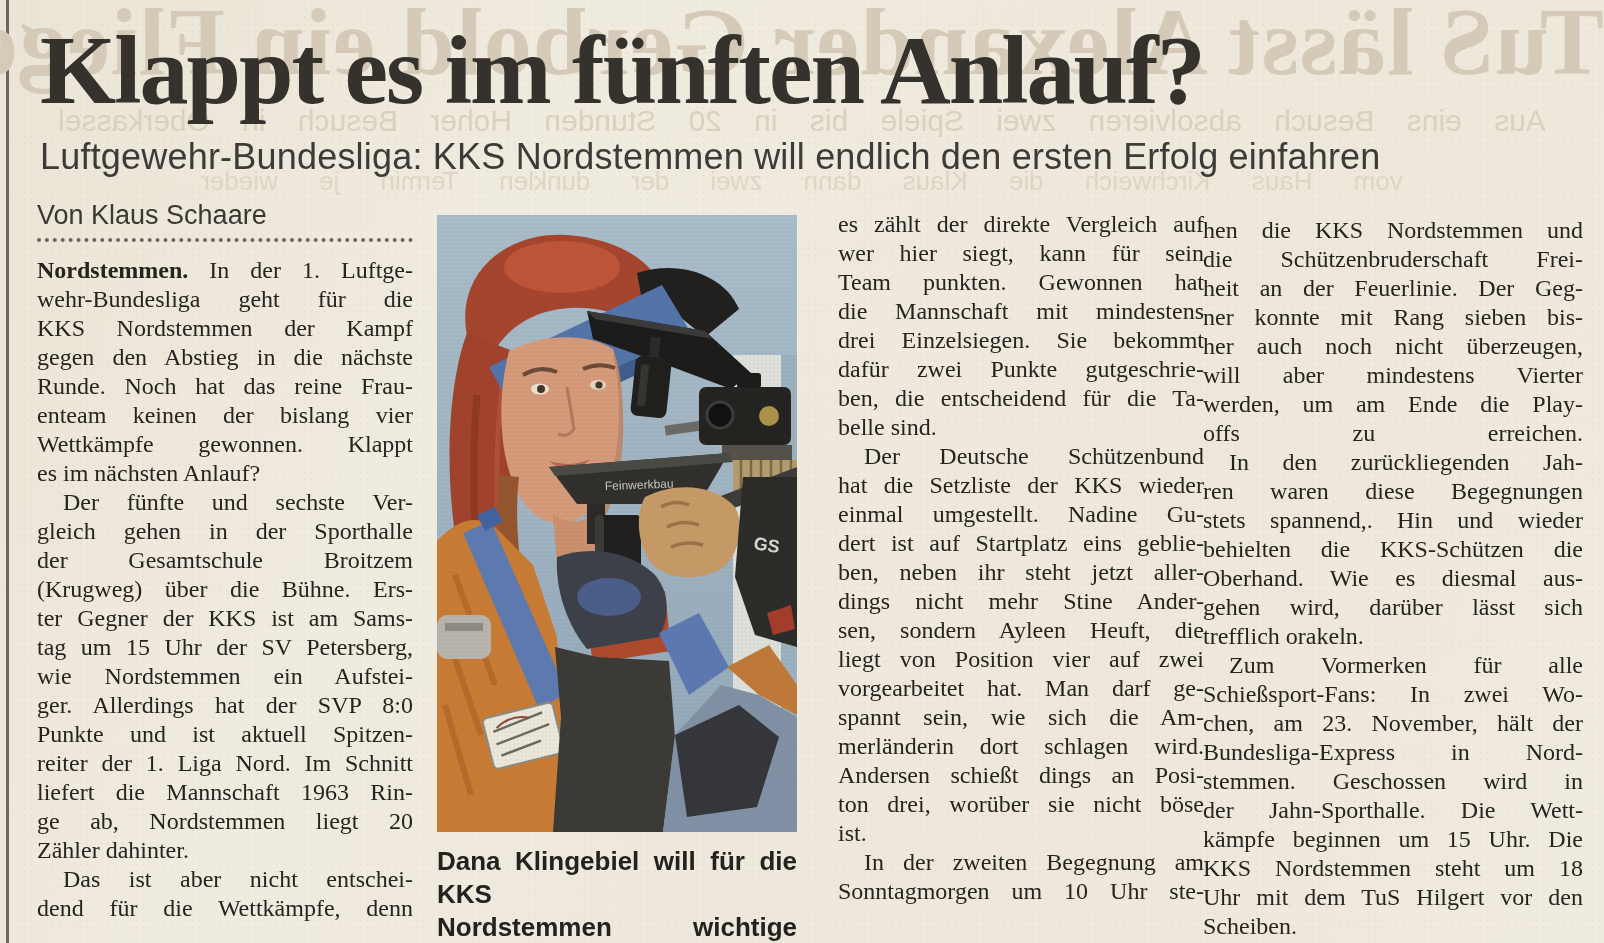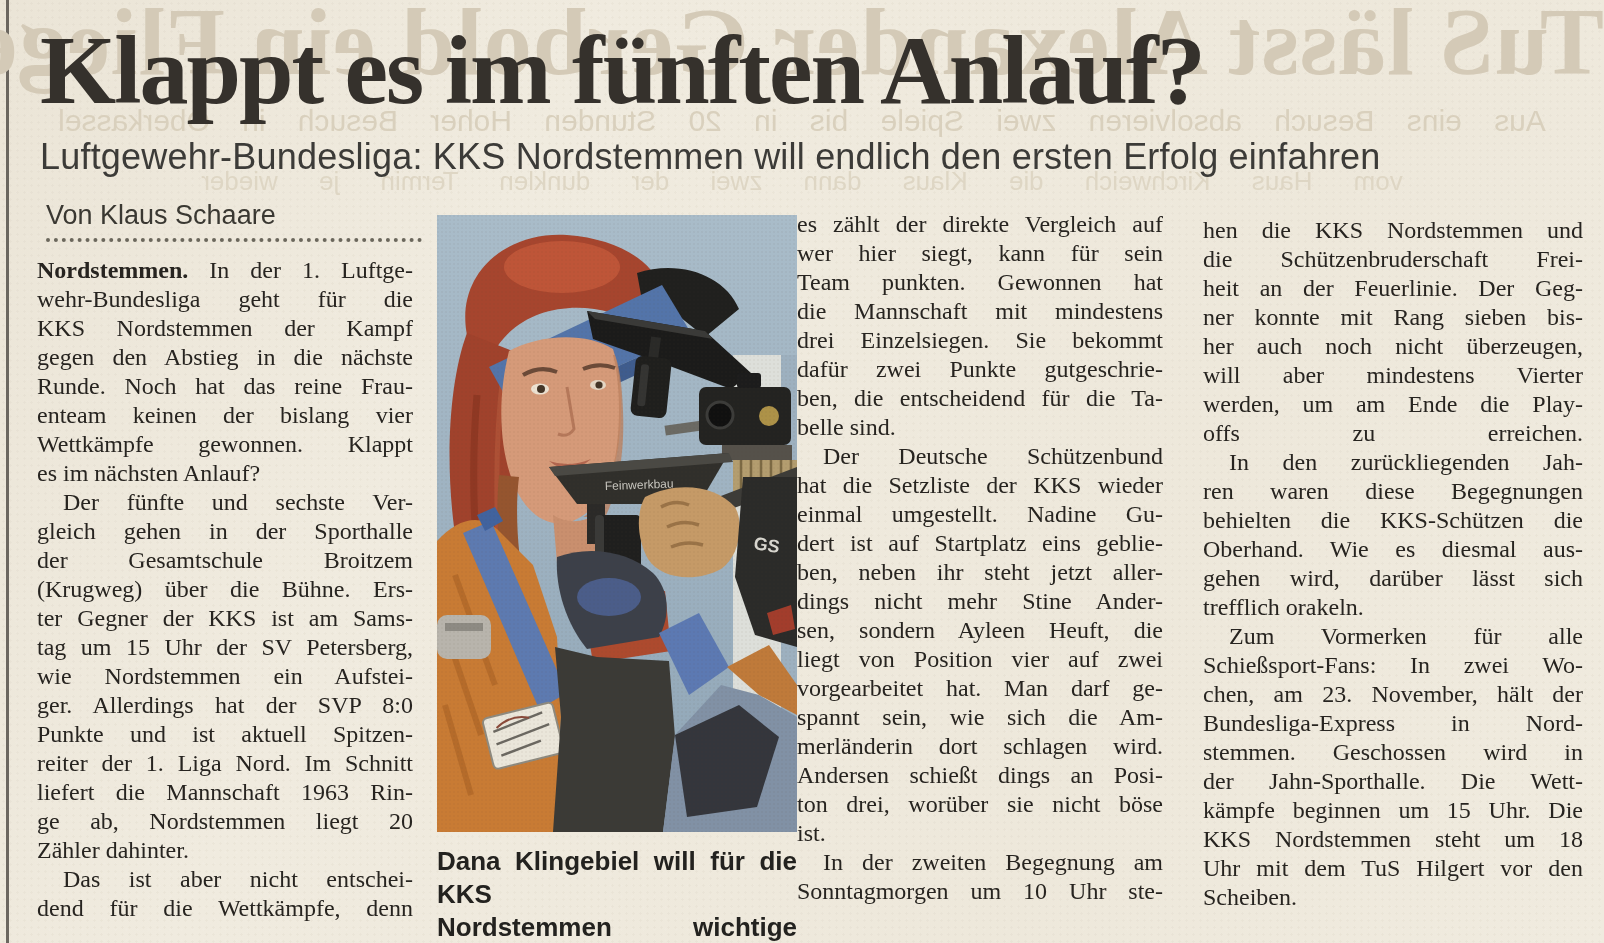--- a/index.html
+++ b/index.html
@@ -21,28 +21,28 @@
             color:#d9d0bd;word-spacing:24px;}
   .ghost-l3{top:166px;font-family:"Liberation Sans", sans-serif;font-size:26px;
             color:#ded6c4;word-spacing:34px;}
   
   .head-wrap{position:absolute;left:40px;top:20px;width:1370px;text-align:left;z-index:2;}
   .headline{font-family:"Liberation Serif", serif;font-weight:bold;font-size:98px;
             line-height:1.04;color:#35312c;letter-spacing:-2px;}
   .subhead{margin-top:14px;font-family:"Liberation Sans", sans-serif;font-size:36px;
            color:#3c3b38;letter-spacing:.2px;}
   
-  .byline-block{position:absolute;left:37px;top:200px;width:376px;z-index:2;margin-left:9px;}
+  .byline-block{position:absolute;left:37px;top:200px;width:376px;z-index:2;}
   .byline{font-family:"Liberation Sans", sans-serif;font-size:27px;color:#3a3832;}
   .byline-rule{margin-top:7px;border-bottom:4px dotted #6b675c;height:0;}
   
   .col{position:absolute;width:376px;font-size:24px;line-height:29px;z-index:2;
        font-family:"Liberation Serif", serif;color:#272420;}
   .col1{left:37px;top:256px;}
-  .col3{left:797px;top:210px;width:366px;}
+  .col3{left:838px;top:210px;width:366px;}
   .col4{left:1203px;top:216px;width:380px;}
   .tl{text-align:justify;text-align-last:justify;}
   .plines > .tl:last-child{text-align-last:left;}
   .plines.cont > .tl:last-child{text-align-last:justify;}
   .plines.ind > .tl:first-child{text-indent:26px;}
   .lead{font-weight:bold;}
   
   .photo{position:absolute;left:437px;top:215px;width:360px;height:617px;z-index:2;}
   .photo svg{display:block;}
   
@@ -260,20 +260,21 @@
         <div class="tl">heit an der Feuerlinie. Der Geg-</div>
         <div class="tl">ner konnte mit Rang sieben bis-</div>
         <div class="tl">her auch noch nicht überzeugen,</div>
         <div class="tl">will aber mindestens Vierter</div>
         <div class="tl">werden, um am Ende die Play-</div>
         <div class="tl">offs zu erreichen.</div>
       </div>
     <div class="plines ind">
         <div class="tl">In den zurückliegenden Jah-</div>
         <div class="tl">ren waren diese Begegnungen</div>
+        <div class="tl">stets spannend,. Hin und wieder</div>
         <div class="tl">behielten die KKS-Schützen die</div>
         <div class="tl">Oberhand. Wie es diesmal aus-</div>
         <div class="tl">gehen wird, darüber lässt sich</div>
         <div class="tl">trefflich orakeln.</div>
       </div>
     <div class="plines ind">
         <div class="tl">Zum Vormerken für alle</div>
         <div class="tl">Schießsport-Fans: In zwei Wo-</div>
         <div class="tl">chen, am 23. November, hält der</div>
         <div class="tl">Bundesliga-Express in Nord-</div>

